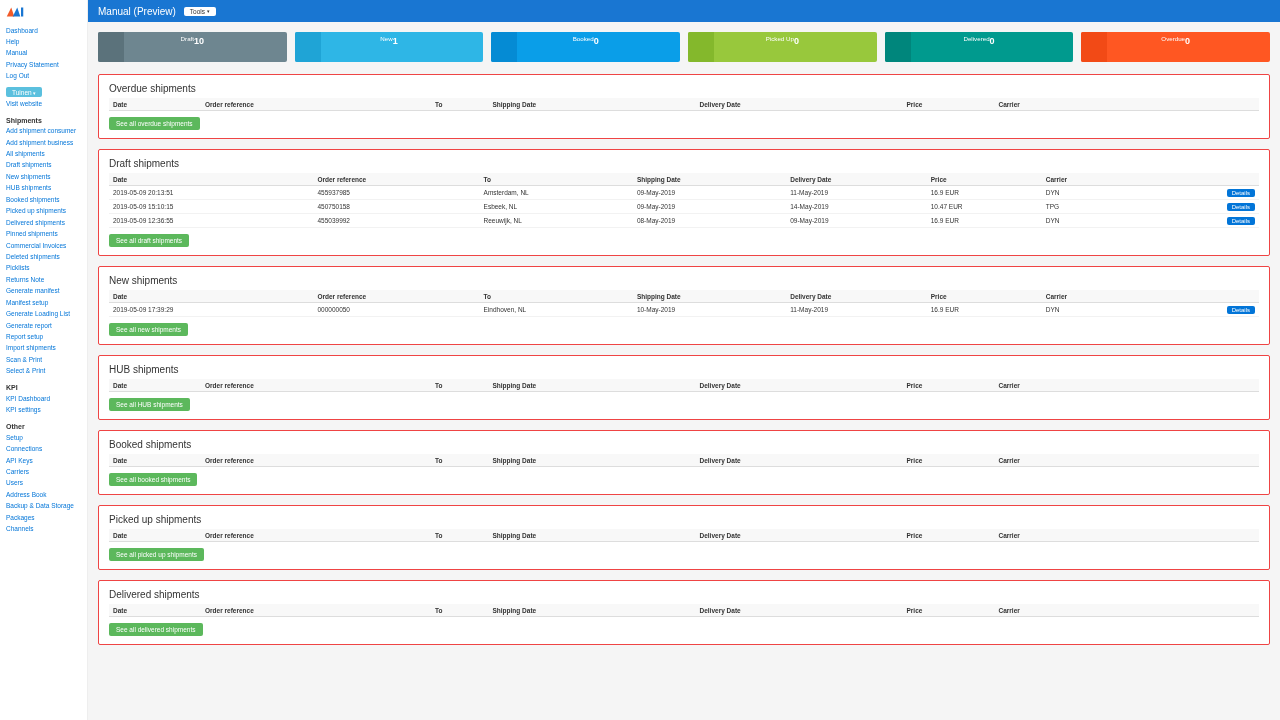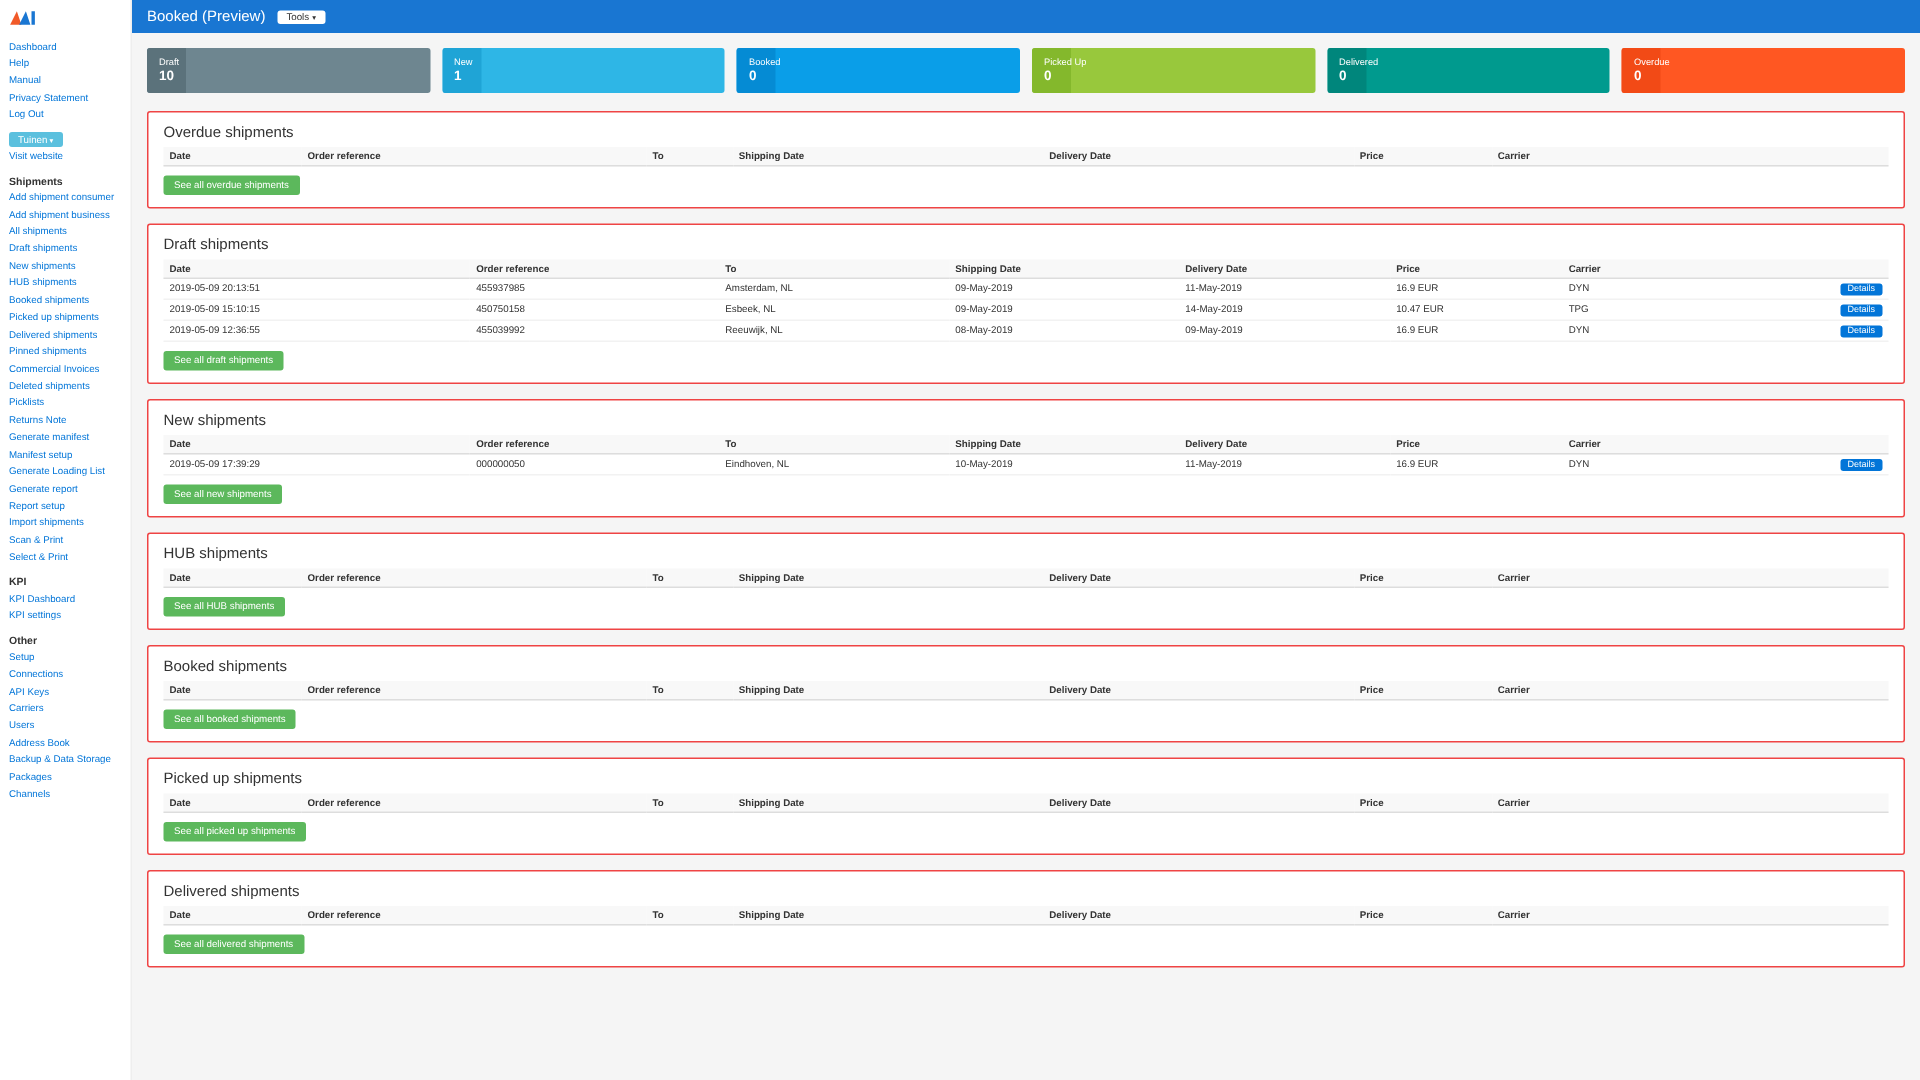--- a/index.html
+++ b/index.html
@@ -73,21 +73,21 @@
   .tools-btn::after { content: "\25BE"; font-size: 5px; }
 
   .content { padding: 10px 10px 14px 10px; }
   .cards { display: flex; gap: 8px; margin-bottom: 12px; }
   .card {
     flex: 1;
     height: 30px;
     border-radius: 2px;
     color: #fff;
     display: flex;
-    flex-direction: column;
+    flex-direction: row;
     justify-content: center;
     padding: 4px 8px;
     position: relative;
     overflow: hidden;
   }
   .card .accent {
     position: absolute;
     left: 0; top: 0; bottom: 0;
     width: 26px;
   }
@@ -300,21 +300,21 @@
           </li>
           <li>
             <a href="#">Channels</a>
           </li>
         </ul>
       </div>
   </aside>
 
   <main class="main">
     <div class="topbar">
-      <div class="topbar-title">Booked (Preview)</div>
+      <div class="topbar-title">Manual (Preview)</div>
       <button class="tools-btn">Tools</button>
     </div>
     <div class="content">
       <div class="cards" id="cards-container">
           <div class="card" style="background: rgb(110, 134, 144);">
             <div class="accent" style="background: rgb(91, 114, 123);"></div>
             <div class="card-label">Draft</div>
             <div class="card-value">10</div>
           </div>
           <div class="card" style="background: rgb(46, 182, 230);">

